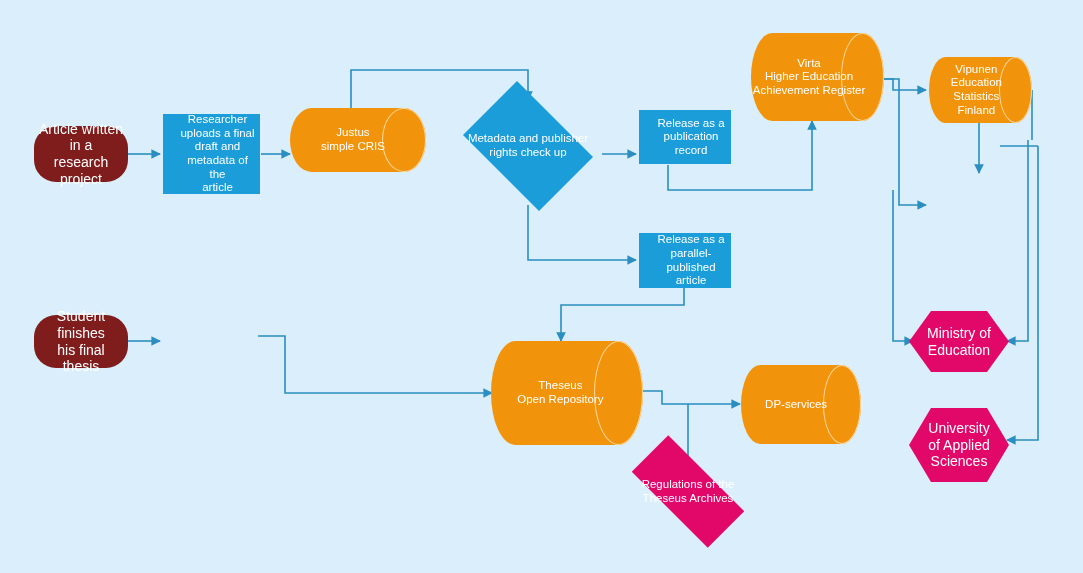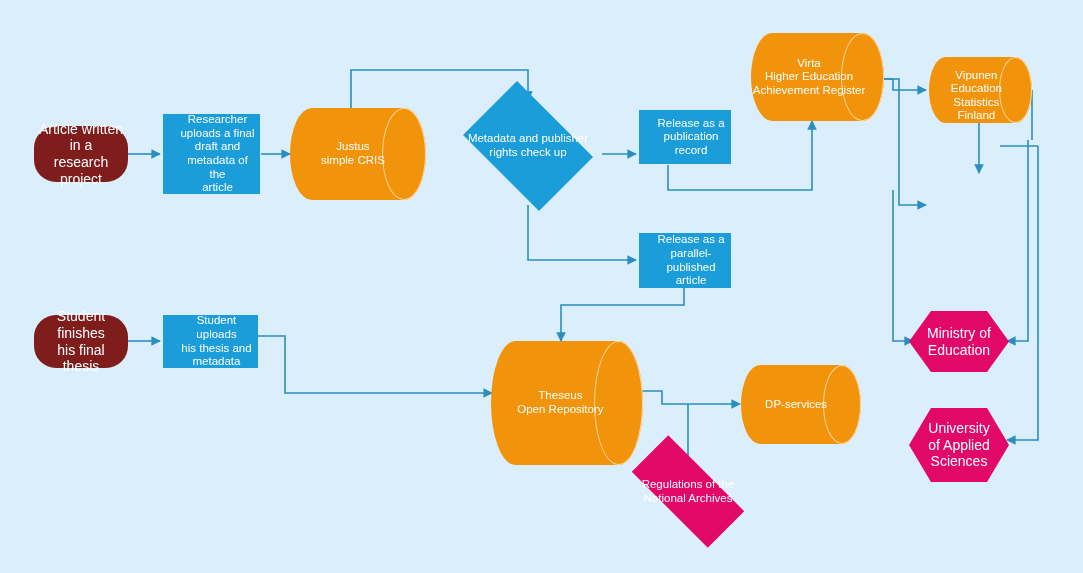--- a/index.html
+++ b/index.html
@@ -178,21 +178,21 @@
   </div>
 
   <div class="node shape-rect" style="left:163px; top:114px; width:97px; height:80px;">
     <span class="lbl">Researcher
 uploads a final
 draft and
 metadata of the
 article</span>
   </div>
 
-  <div class="node shape-cyl" style="left:290px; top:108px; width:136px; height:92px;">
+  <div class="node shape-cyl" style="left:290px; top:108px; width:136px; height:64px;">
     <span class="cyl-body"></span>
     <span class="cyl-cap"></span>
     <span class="lbl">Justus
 simple CRIS</span>
   </div>
 
   <div class="node shape-diamond" style="left:452px; top:92px; width:152px; height:108px;">
     <span class="dia-bg"></span>
     <span class="lbl">Metadata and publisher
 rights check up</span>
@@ -210,58 +210,53 @@
   </div>
 
   <div class="node shape-cyl" style="left:751px; top:33px; width:133px; height:88px;">
     <span class="cyl-body"></span>
     <span class="cyl-cap"></span>
     <span class="lbl">Virta
 Higher Education
 Achievement Register</span>
   </div>
 
-  <div class="node shape-cyl" style="left:929px; top:57px; width:103px; height:66px;align-items:flex-end;">
+  <div class="node shape-cyl" style="left:929px; top:57px; width:103px; height:66px;">
     <span class="cyl-body"></span>
     <span class="cyl-cap"></span>
     <span class="lbl">Vipunen
 Education
 Statistics
 Finland</span>
   </div>
 
 
   <div class="node shape-terminator" style="left:34px; top:315px; width:94px; height:53px;">
     <span class="lbl">Student finishes
 his final thesis</span>
   </div>
 
-  <div class="node shape-rect" style="left:163px; top:315px; width:95px; height:53px;">
-    <span class="lbl">Student uploads
-his thesis and
-metadata</span>
-  </div>
-
-  <div class="node shape-cyl" style="left:491px; top:341px; width:152px; height:124px;">
+
+  <div class="node shape-cyl" style="left:491px; top:341px; width:152px; height:104px;">
     <span class="cyl-body"></span>
     <span class="cyl-cap"></span>
     <span class="lbl">Theseus
 Open Repository</span>
   </div>
 
   <div class="node shape-cyl" style="left:741px; top:365px; width:120px; height:79px;justify-content:center;">
     <span class="cyl-body"></span>
     <span class="cyl-cap"></span>
     <span class="lbl">DP-services</span>
   </div>
 
   <div class="node shape-diamond magenta" style="left:612px; top:455px; width:152px; height:73px;">
     <span class="dia-bg"></span>
     <span class="lbl">Regulations of the
-National Archives</span>
+Theseus Archives</span>
   </div>
 
   <div class="node shape-hex" style="left:909px; top:311px; width:100px; height:61px;">
     <span class="hex-bg"></span>
     <span class="lbl">Ministry of
 Education</span>
   </div>
 
   <div class="node shape-hex" style="left:909px; top:408px; width:100px; height:74px;">
     <span class="hex-bg"></span>

